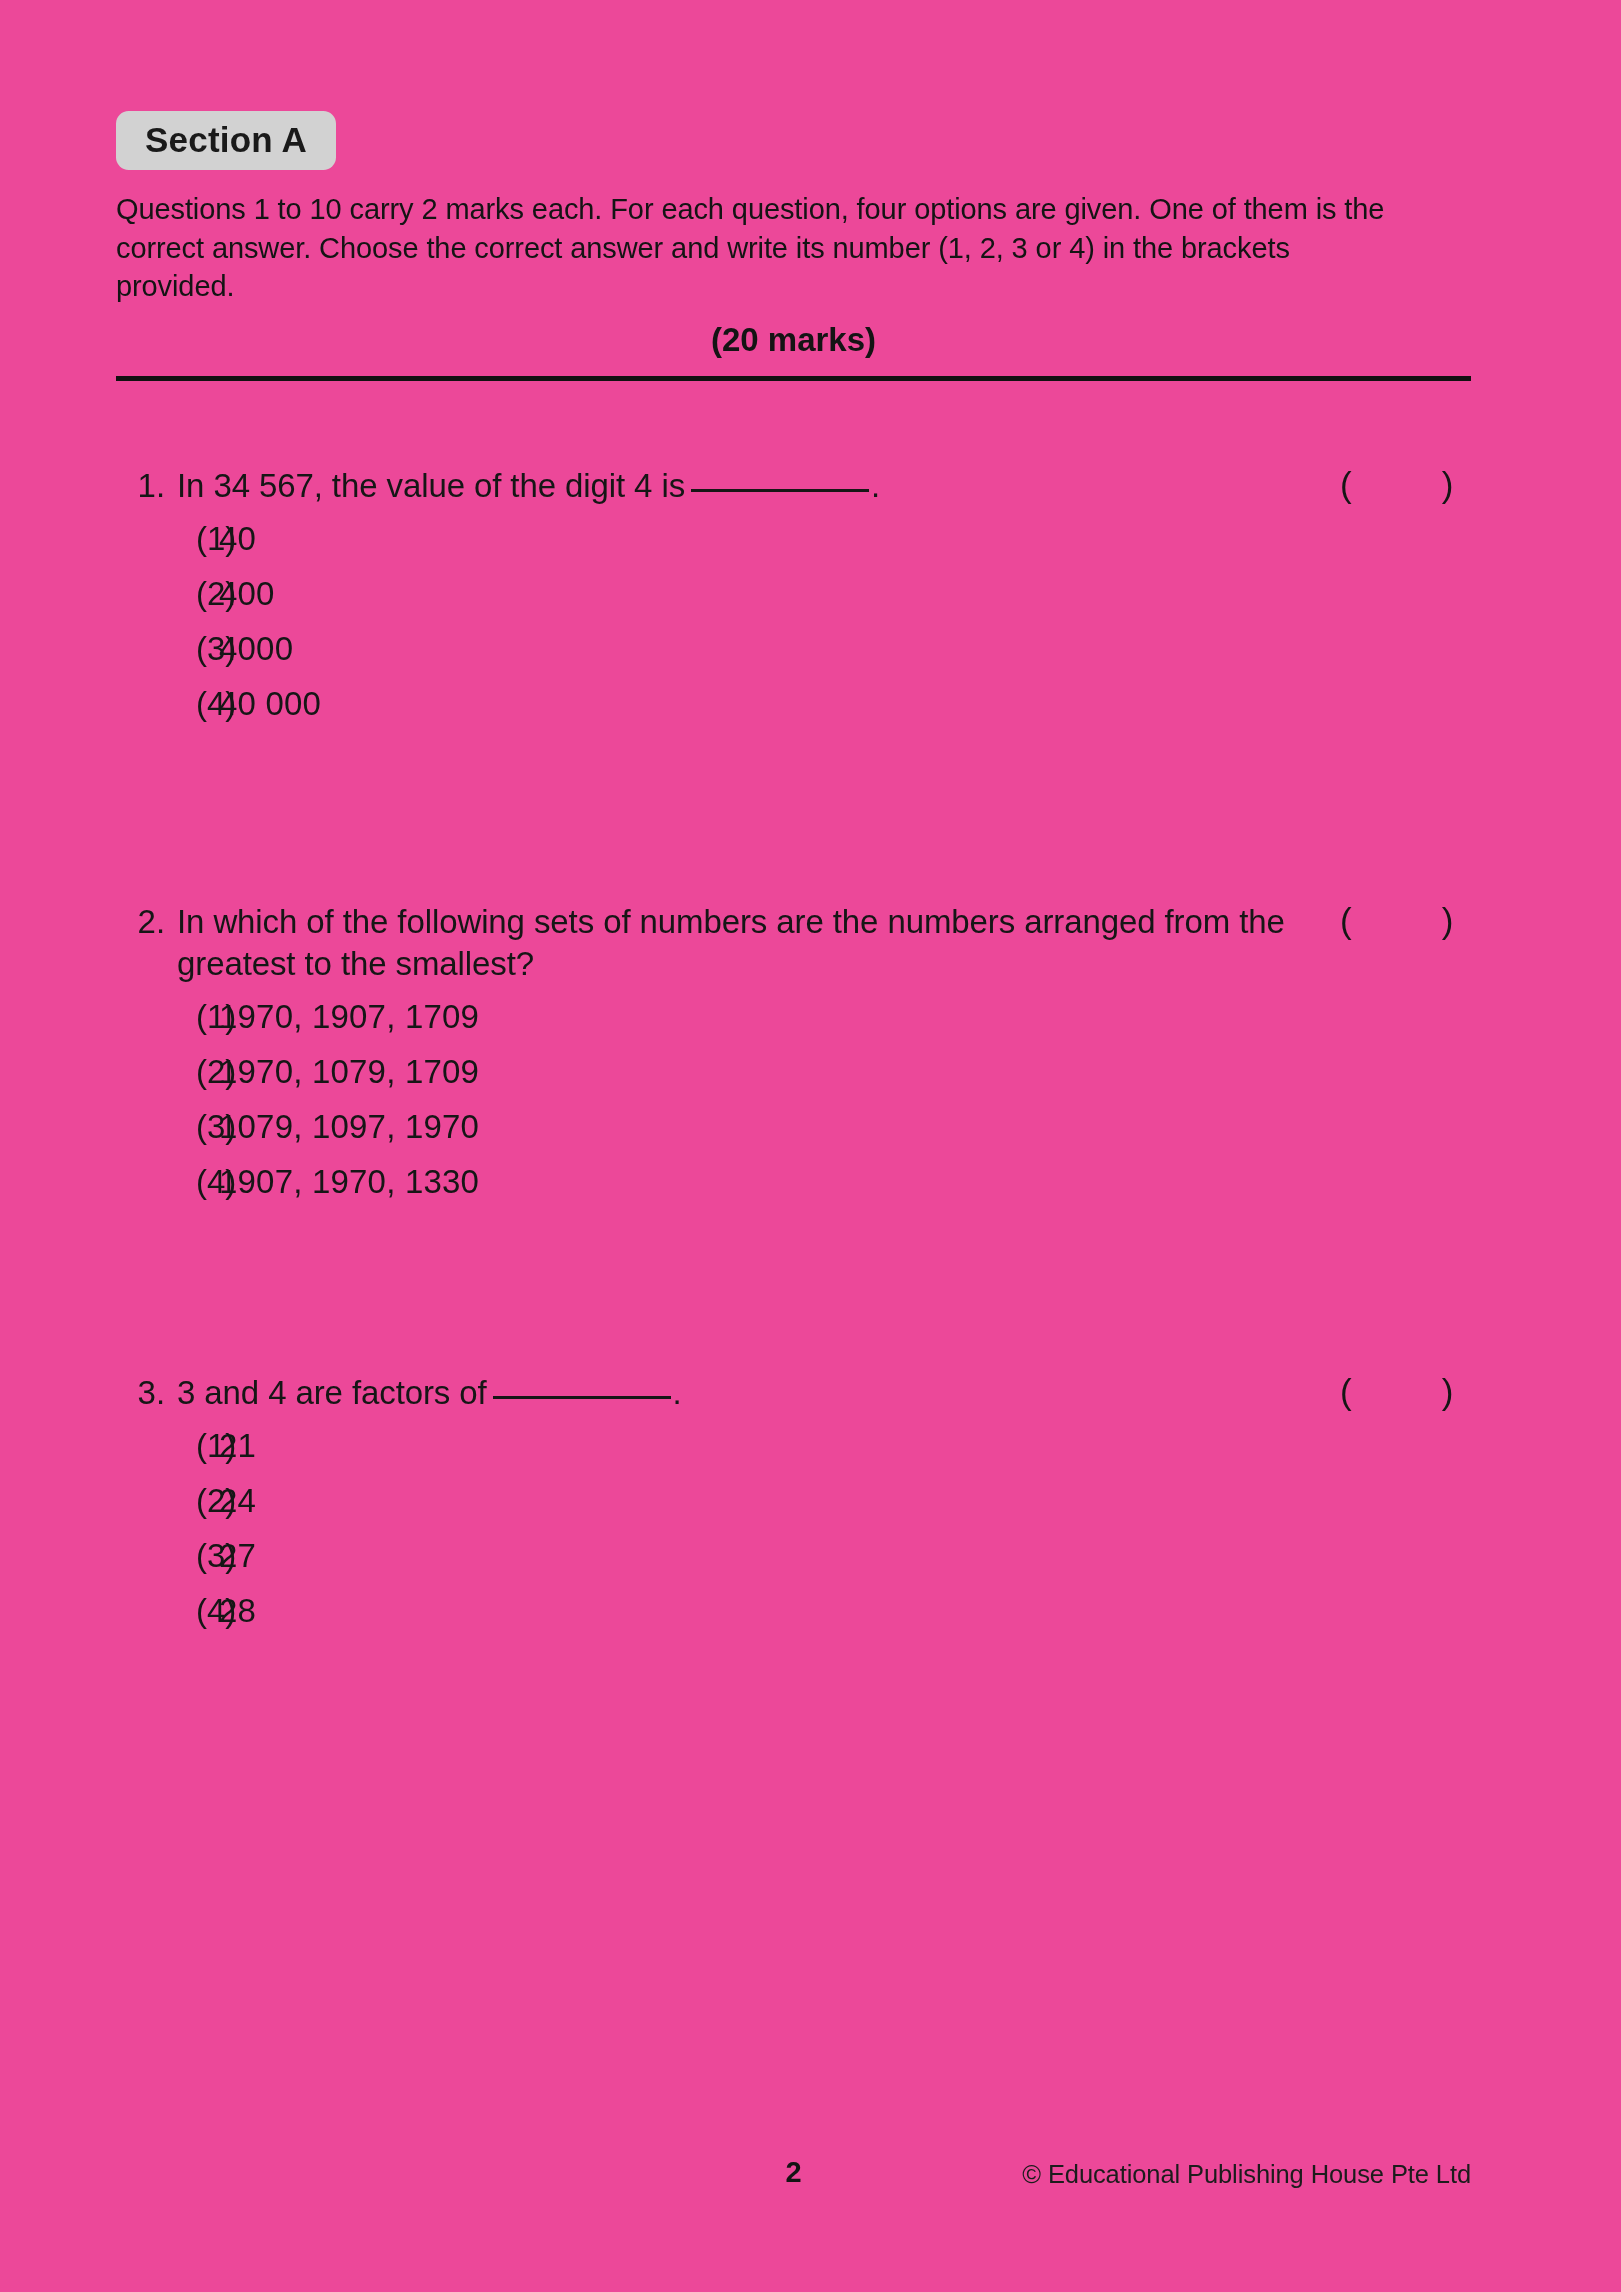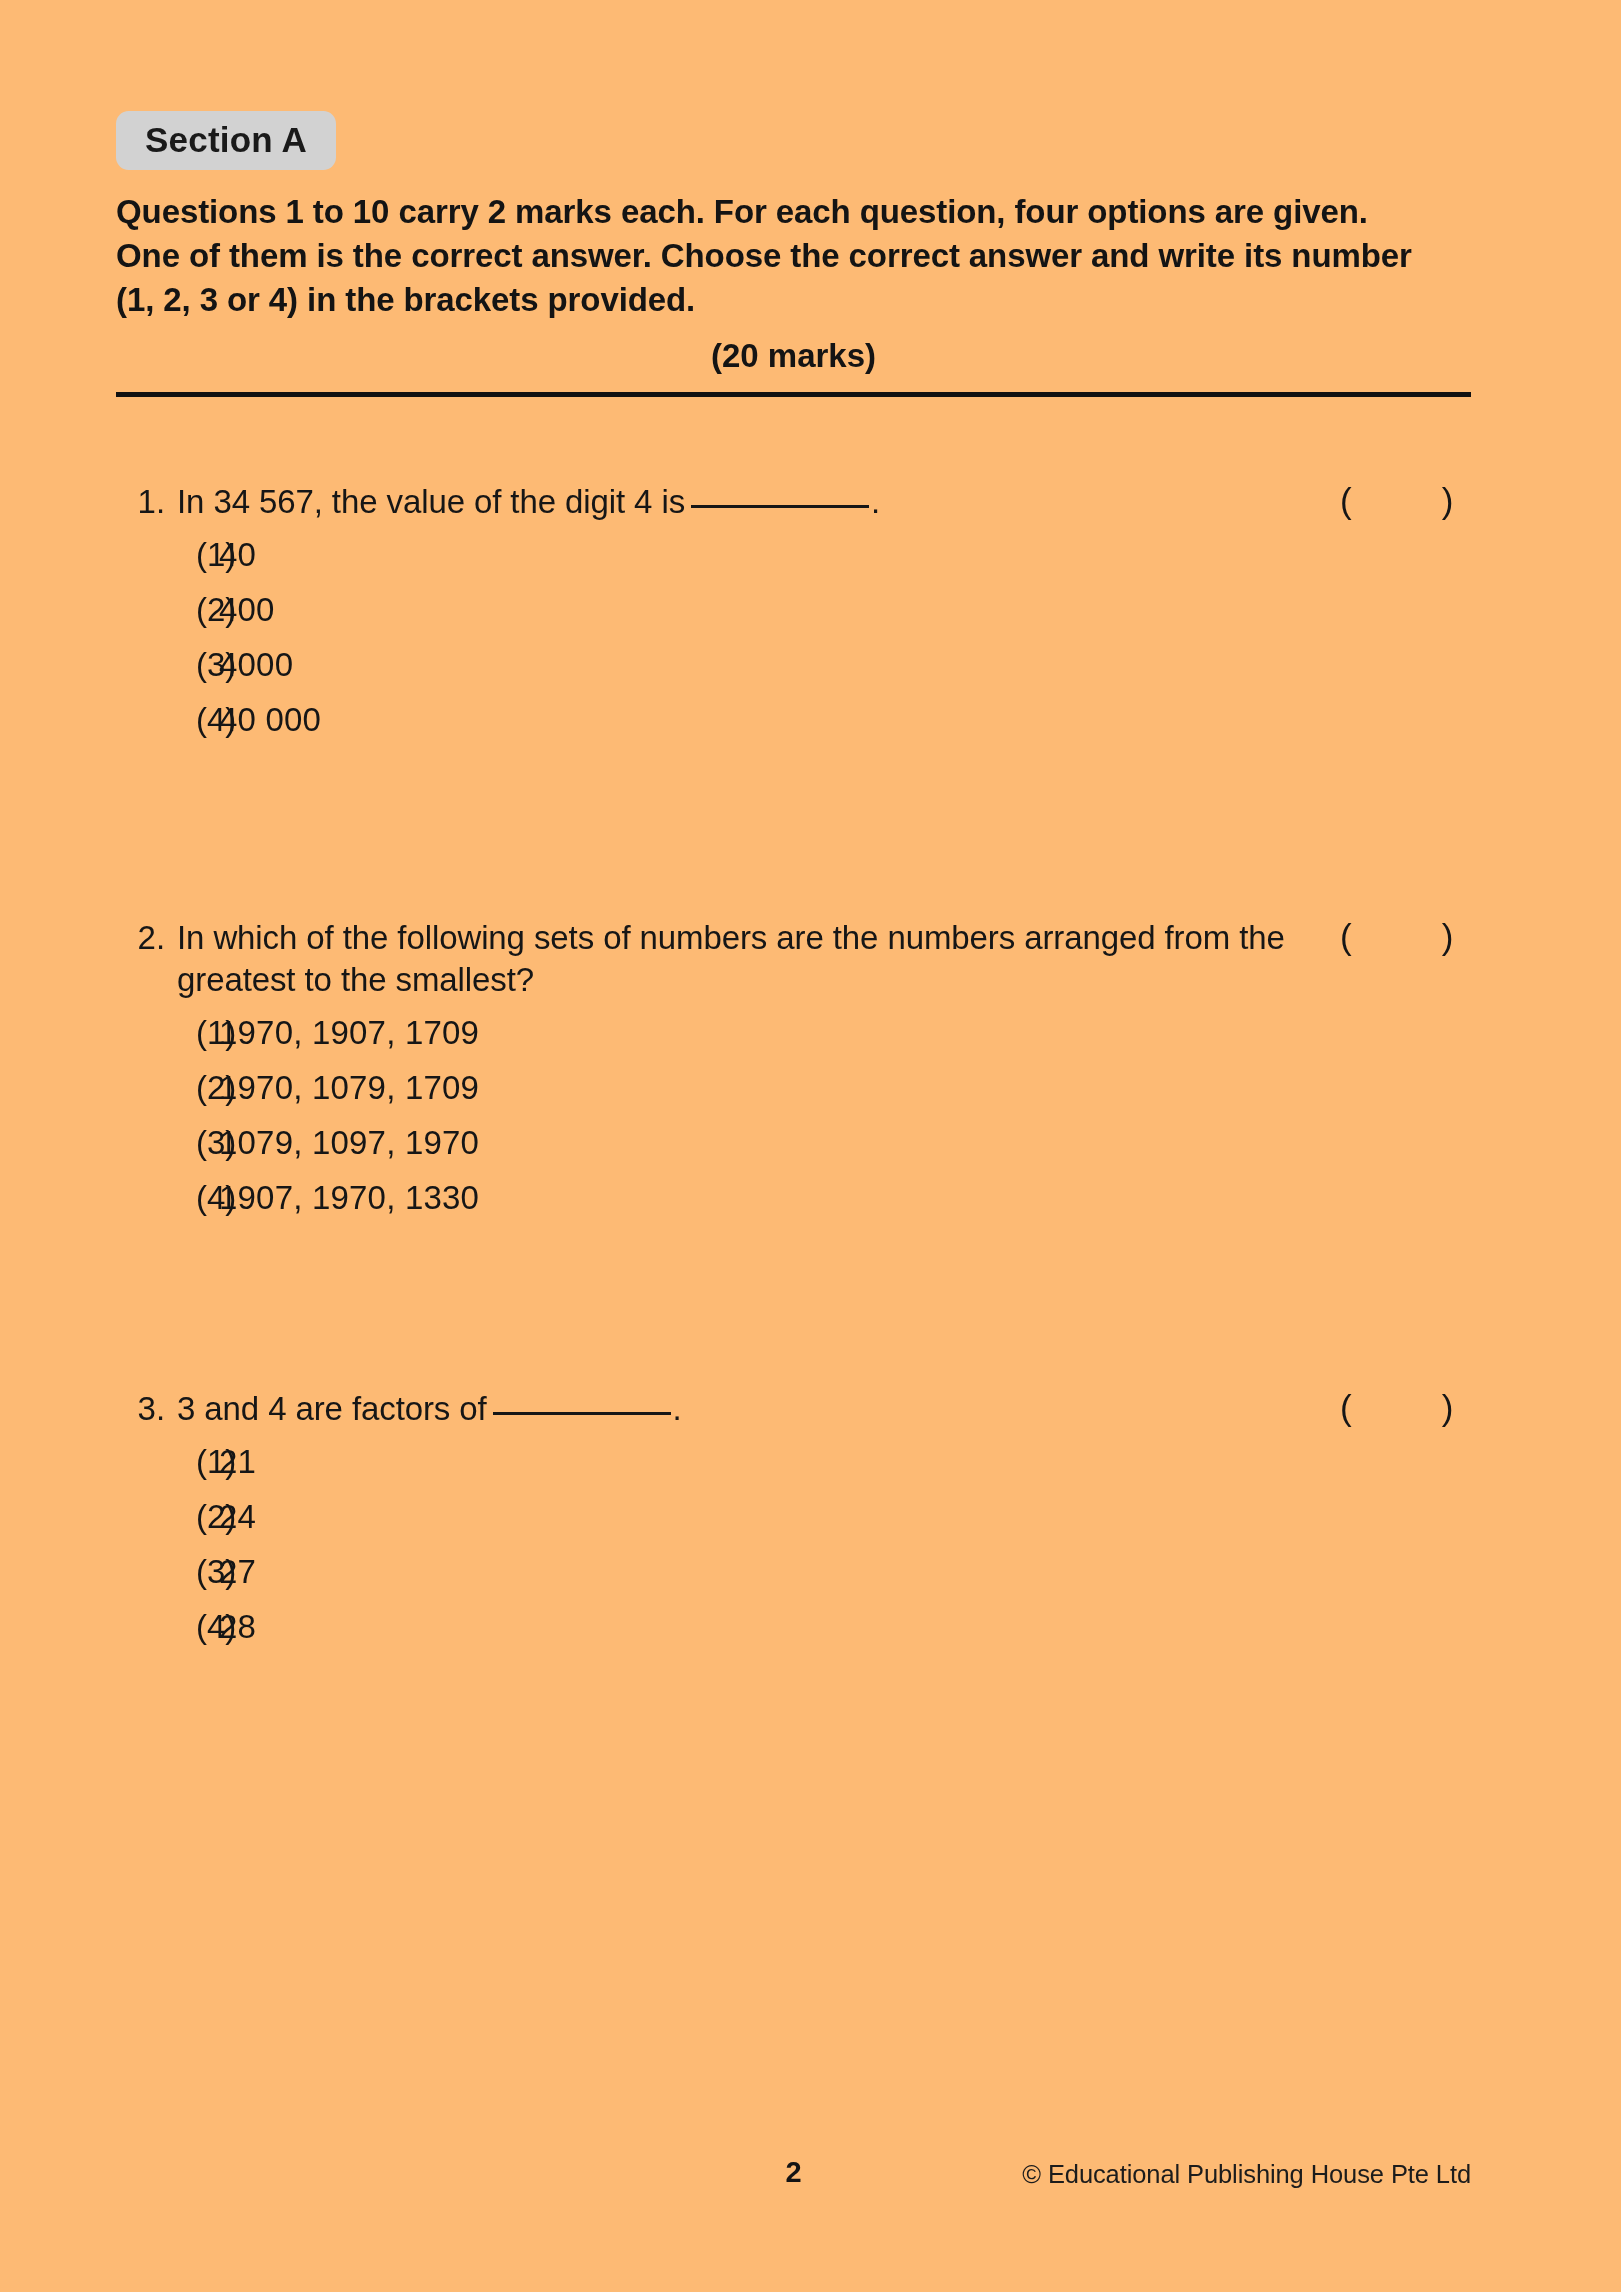--- a/index.html
+++ b/index.html
@@ -15,21 +15,21 @@
     color: #151515;
     overflow: hidden;
   }
 
   .page {
     position: absolute;
     left: 0;
     top: 0;
     width: 1621px;
     height: 2293px;
-    background: #fdba74;
+    background: #ec4899;
   }
 
   .content {
     position: absolute;
     left: 116px;
     top: 0;
     width: 1355px;
   }
 
   
@@ -42,22 +42,22 @@
     font-size: 35px;
     font-weight: bold;
     letter-spacing: 0.2px;
     color: #1a1a1a;
     line-height: 1.0;
   }
 
   
   .instructions {
     margin-top: 19.6px;
-    font-size: 33px;
-    font-weight: bold;
+    font-size: 29px;
+    font-weight: normal;
     line-height: 1.33;
     letter-spacing: -0.1px;
     color: #141414;
     width: 1296px;
   }
 
   .marks {
     margin-top: 15.7px;
     text-align: center;
     font-size: 33px;

